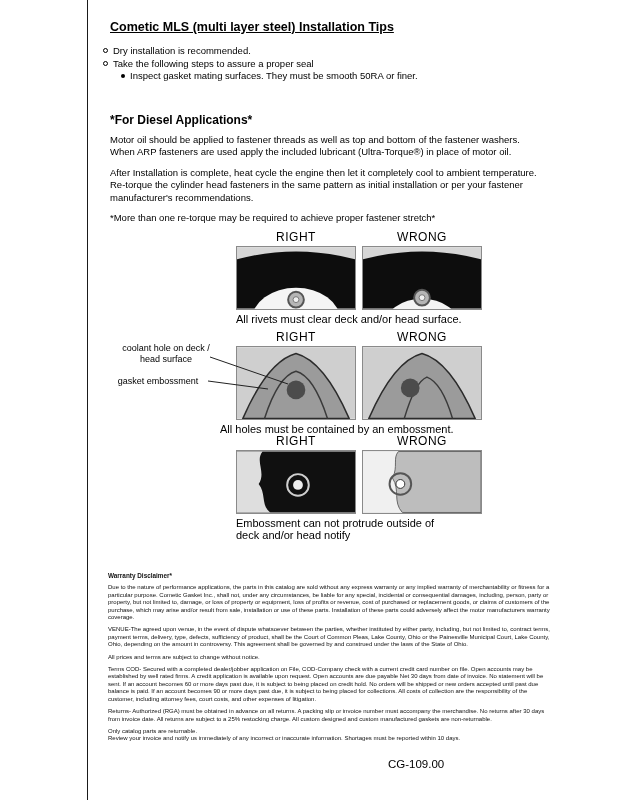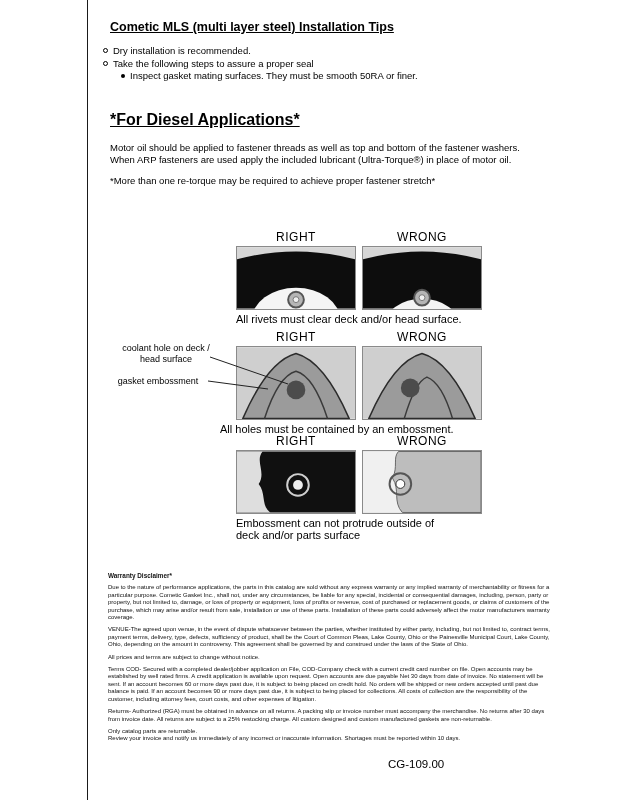--- a/index.html
+++ b/index.html
@@ -10,21 +10,21 @@
 
   .doc-title { position:absolute; left:110px; top:20px; font-size:12.5px; font-weight:bold; text-decoration:underline; }
 
   .tips-list { position:absolute; left:103px; top:44px; width:440px; font-size:9.5px; }
   .bullet-row { display:flex; align-items:flex-start; line-height:13px; }
   .bullet-marker { width:5px; height:5px; border:1px solid #000; border-radius:50%; margin:4px 5px 0 0; flex:0 0 auto; }
   .sub-bullet-row { display:flex; align-items:flex-start; line-height:12.5px; margin-left:18px; }
   .sub-bullet-marker { width:4px; height:4px; background:#000; border-radius:50%; margin:4px 5px 0 0; flex:0 0 auto; }
 
   .diesel-block { position:absolute; left:110px; top:114px; width:436px; font-size:9.5px; line-height:12.5px; }
-  .diesel-heading { font-size:16px; font-weight:bold; margin-bottom:15px;text-decoration:underline; }
+  .diesel-heading { font-size:12px; font-weight:bold; margin-bottom:7px; }
   .diesel-para { margin-bottom:8px; }
   .retorque-note { margin-top:1px; }
 
   .dg-headers { display:flex; gap:6px; }
   .dg-h { width:120px; text-align:center; font-size:12px; letter-spacing:0.5px; }
   .dg-row { display:flex; gap:6px; margin-top:2px; }
   .dg-fig { width:120px; border:1px solid #8a8a8a; background:#e0e0e0; font-size:0; line-height:0; }
   .dg-fig svg { display:block; width:100%; height:100%; }
   .dg-caption { font-size:11px; line-height:12px; margin-top:3px; }
 
@@ -70,20 +70,21 @@
   </div>
   <div class="sub-bullet-row">
     <span class="sub-bullet-marker"></span>
     <span>Inspect gasket mating surfaces.  They must be smooth 50RA or finer.</span>
   </div>
 </div>
 
 <div class="diesel-block">
   <div class="diesel-heading">*For Diesel Applications*</div>
   <p class="diesel-para">Motor oil should be applied to fastener threads as well as top and bottom of the fastener washers. When ARP fasteners are used apply the included lubricant (Ultra-Torque®) in place of motor oil.</p>
+  <p class="diesel-para">After Installation is complete, heat cycle the engine then let it completely cool to ambient temperature. Re-torque the cylinder head fasteners in the same pattern as initial installation or per your fastener manufacturer's recommendations.</p>
   <p class="retorque-note">*More than one re-torque may be required to achieve proper fastener stretch*</p>
 </div>
 
 <div class="section-rivets">
   <div class="dg-headers">
     <div class="dg-h">RIGHT</div>
     <div class="dg-h">WRONG</div>
   </div>
   <div class="dg-row">
     <figure class="dg-fig">
@@ -156,21 +157,21 @@
     </figure>
     <figure class="dg-fig">
       <svg viewBox="0 0 120 62">
         <rect width="120" height="62" fill="#f0f0f0"></rect>
         <path d="M120,0 L120,62 L40,62 C30,51 38,39 30,27 C36,15 30,7 36,0 Z" fill="#bdbdbd" stroke="#666" stroke-width="1"></path>
         <circle cx="38" cy="33" r="11" fill="none" stroke="#555" stroke-width="2"></circle>
         <circle cx="38" cy="33" r="4.5" fill="#ffffff" stroke="#333" stroke-width="1"></circle>
       </svg>
     </figure>
   </div>
-  <div class="dg-caption">Embossment can not protrude outside of deck and/or parts surface</div>
+  <div class="dg-caption">Embossment can not protrude outside of deck and/or head notify</div>
 </div>
 
 <div class="disclaimer">
   <div class="disclaimer-heading">Warranty Disclaimer*</div>
   <p>Due to the nature of performance applications, the parts in this catalog are sold without any express warranty or any implied warranty of merchantability or fitness for a particular purpose.  Cometic Gasket Inc., shall not, under any circumstances, be liable for any special, incidental or consequential damages, including, person, party or property, but not limited to, damage, or loss of property or equipment, loss of profits or revenue, cost of purchased or replacement goods, or claims of customers of the purchase, which may arise and/or result from sale, installation or use of these parts.  Installation of these parts could adversely affect the motor manufacturers warranty coverage.</p>
   <p>VENUE-The agreed upon venue, in the event of dispute whatsoever between the parties, whether instituted by either party, including, but not limited to, contract terms, payment terms, delivery, type, defects, sufficiency of product, shall be the Court of Common Pleas, Lake County, Ohio or the Painesville Municipal Court, Lake County, Ohio, depending on the amount in controversy. This agreement shall be governed by and construed under the laws of the State of Ohio.</p>
   <p>All prices and terms are subject to change without notice.</p>
   <p>Terms COD- Secured with a completed dealer/jobber application on File, COD-Company check with a current credit card number on file.  Open accounts may be established by well rated firms.  A credit application is available upon request.  Open accounts are due payable Net 30 days from date of invoice.  No statement will be sent.  If an account becomes 60 or more days past due, it is subject to being placed on credit hold.  No orders will be shipped or new orders accepted until past due balance is paid.  If an account becomes 90 or more days past due, it is subject to being placed for collections.  All costs of collection are the responsibility of the customer, including attorney fees, court costs, and other expenses of litigation.</p>
   <p>Returns- Authorized (RGA) must be obtained in advance on all returns.  A packing slip or invoice number must accompany the merchandise.  No returns after 30 days from invoice date.  All returns are subject to a 25% restocking charge.  All custom designed and custom manufactured gaskets are non-returnable.</p>
   <p class="tight">Only catalog parts are returnable.</p>

